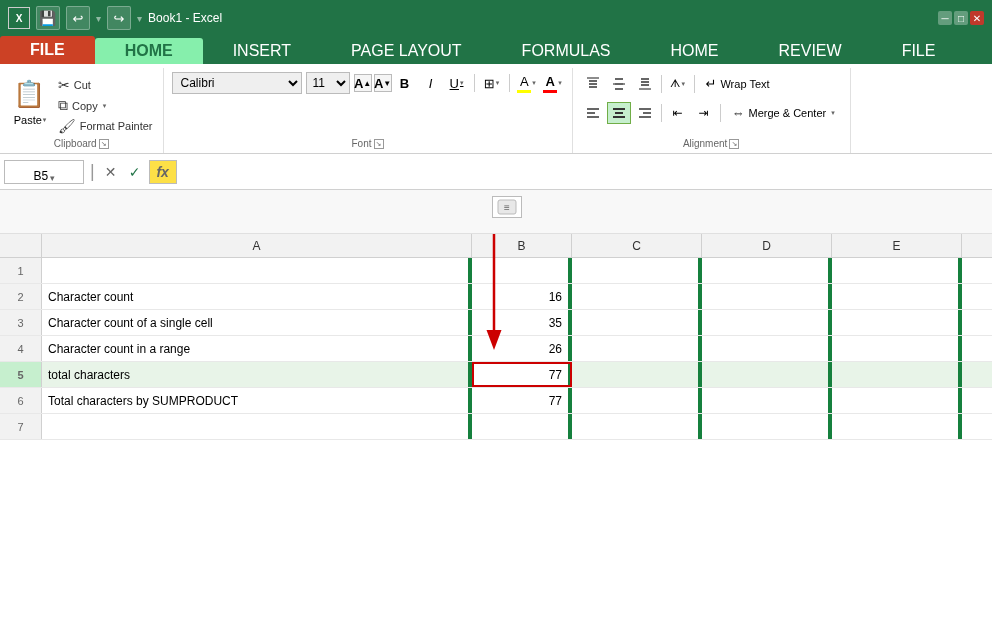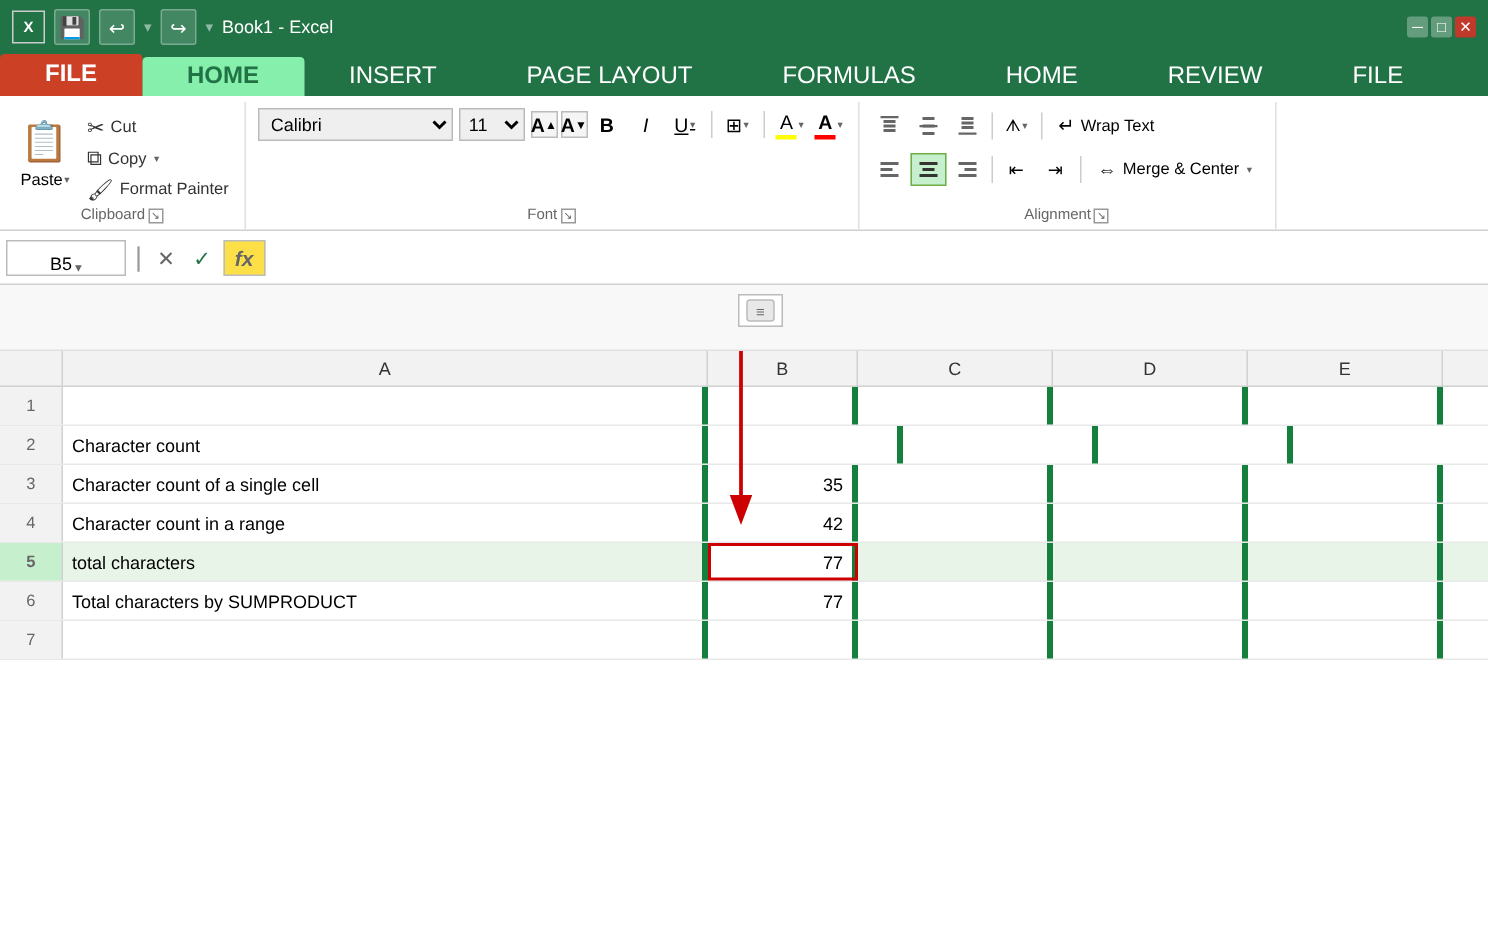--- a/index.html
+++ b/index.html
@@ -526,38 +526,39 @@
       <div class="cell cell-a"></div>
       <div class="cell cell-b"></div>
       <div class="cell cell-c"></div>
       <div class="cell cell-d"></div>
       <div class="cell cell-e"></div>
     </div>
 
     <div class="sheet-row">
       <div class="row-num">2</div>
       <div class="cell cell-a">Character count</div>
+      <div class="cell cell-b">16</div>
       <div class="cell cell-c"></div>
       <div class="cell cell-d"></div>
       <div class="cell cell-e"></div>
     </div>
 
     <div class="sheet-row">
       <div class="row-num">3</div>
       <div class="cell cell-a">Character count of a single cell</div>
       <div class="cell cell-b">35</div>
       <div class="cell cell-c"></div>
       <div class="cell cell-d"></div>
       <div class="cell cell-e"></div>
     </div>
 
     <div class="sheet-row">
       <div class="row-num">4</div>
       <div class="cell cell-a">Character count in a range</div>
-      <div class="cell cell-b">42</div>
+      <div class="cell cell-b">26</div>
       <div class="cell cell-c"></div>
       <div class="cell cell-d"></div>
       <div class="cell cell-e"></div>
     </div>
 
     <div class="sheet-row row-5" style="background:#e8f4e8;">
       <div class="row-num" style="background:#c6efce;font-weight:bold;">5</div>
       <div class="cell cell-a">total characters</div>
       <div class="cell cell-b b-selected" style="outline:2px solid #c00;outline-offset:-2px;">77</div>
       <div class="cell cell-c"></div>

